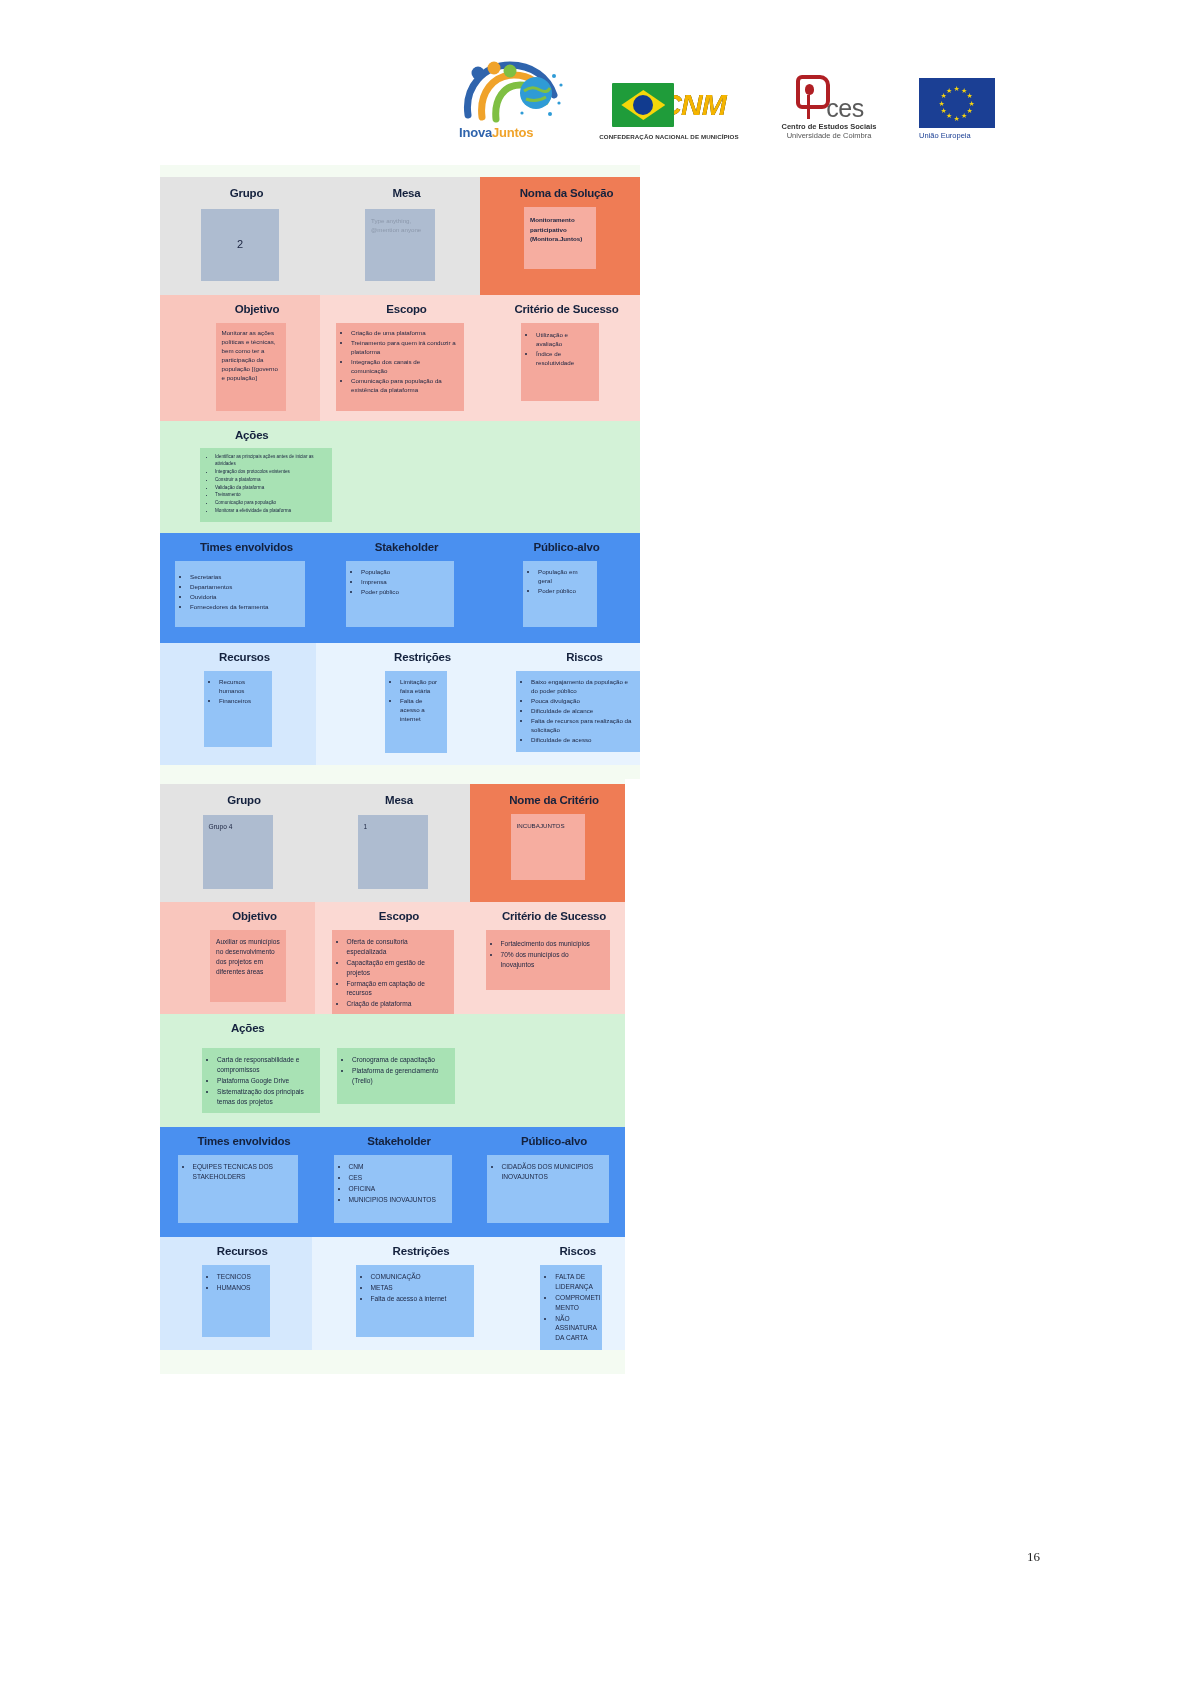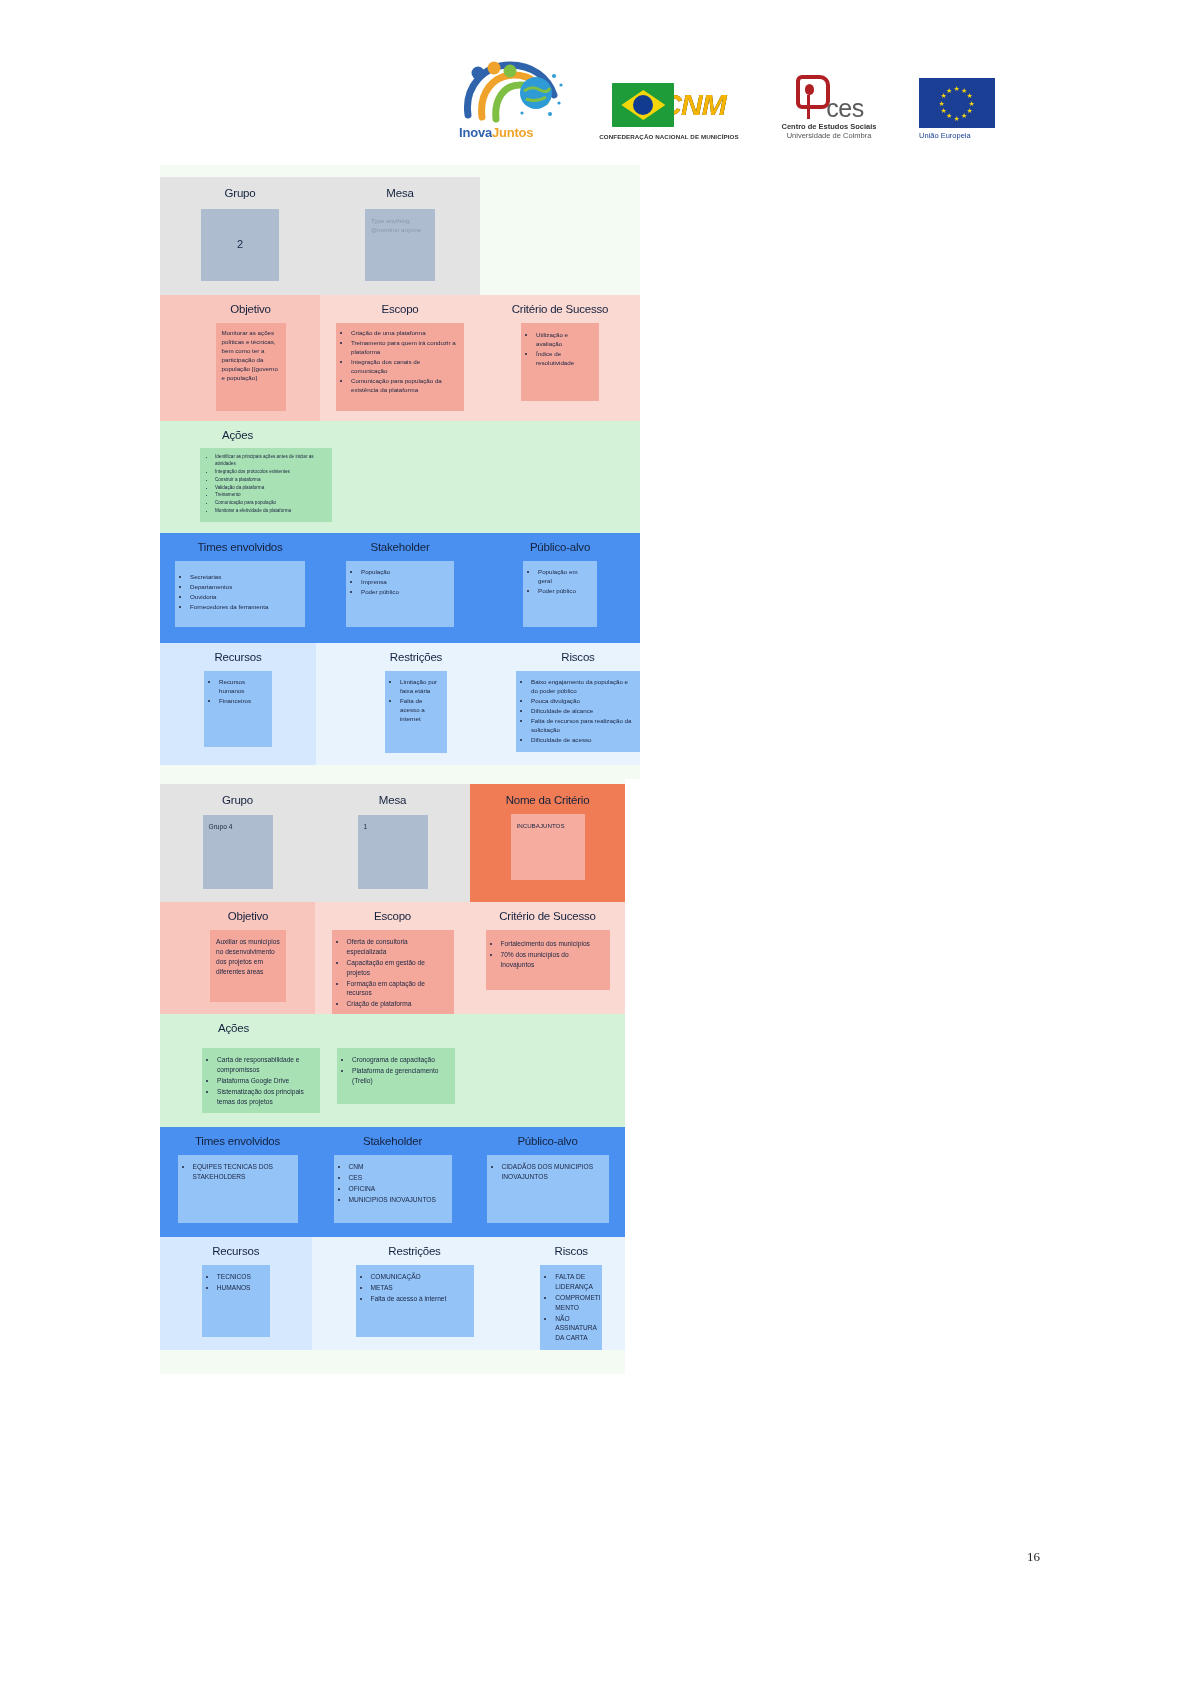--- a/index.html
+++ b/index.html
@@ -51,22 +51,23 @@
   .eu-flag{width:76px;height:50px;background:#1b3f94;position:relative;}
   .eu-star{position:absolute;color:#f5d310;font-size:7px;line-height:7px;}
   .eu-cap{font-size:7.5px;color:#1b3f94;margin-top:3px;}
 
   
   .board{position:absolute;background:#f4fbf2;}
 
   .row{display:grid;grid-template-columns:1fr 1fr 1fr;}
   .cell{position:relative;box-sizing:border-box;}
   .cell-title{
-    text-align:center;font-weight:normal;color:#14213d;
+    text-align:center;font-weight:bold;color:#14213d;
     letter-spacing:-.2px;
+    margin-left:13px;
   }
   .note{box-sizing:border-box;overflow:hidden;}
   .note ul{margin:0;padding-left:11px;list-style:disc;}
   .note li{margin:0 0 1px 0;}
   .note p{margin:0 0 1px 0;}
 
   
   #board1{left:160px;top:165px;width:480px;height:590px;padding:12px 0 12px 0;}
   #board1 .hdrrow{height:118px;}
   #board1 .cell-title{font-size:11.5px;}
@@ -176,20 +177,26 @@
       <div class="note note-grey" style="width:78px;height:72px;margin:10px auto 0;display:flex;align-items:center;justify-content:center;font-size:11px;">
         <span>2</span>
       </div>
     </div>
     <div class="cell sec-grey" style="padding-top:10px;">
       <div class="cell-title blurtext">Mesa</div>
       <div class="note note-grey" style="width:70px;height:72px;margin:10px auto 0;padding:7px 6px;">
         <p class="ph" style="font-size:6.2px;line-height:1.5;">Type anything, @mention anyone</p>
       </div>
     </div>
+    <div class="cell sec-orange" style="padding-top:10px;">
+      <div class="cell-title">Noma da Solução</div>
+      <div class="note note-orange" style="width:72px;height:62px;margin:8px auto 0;padding:8px 6px;">
+        <p style="font-size:6.2px;line-height:1.55;font-weight:bold;">Monitoramento participativo (Monitora.Juntos)</p>
+      </div>
+    </div>
   </div>
 
   <div class="row" style="height:126px;">
     <div class="cell sec-pinkL" style="padding-top:8px;">
       <div class="cell-title">Objetivo</div>
       <div class="note note-pink" style="width:70px;margin:8px auto 0;padding:6px;min-height:88px;">
         <ul style="list-style:none;padding-left:0;" id="b1-obj">
             <p>Monitorar as ações políticas e técnicas, bem como ter a participação da população [(governo e população]</p>
           </ul>
       </div>

